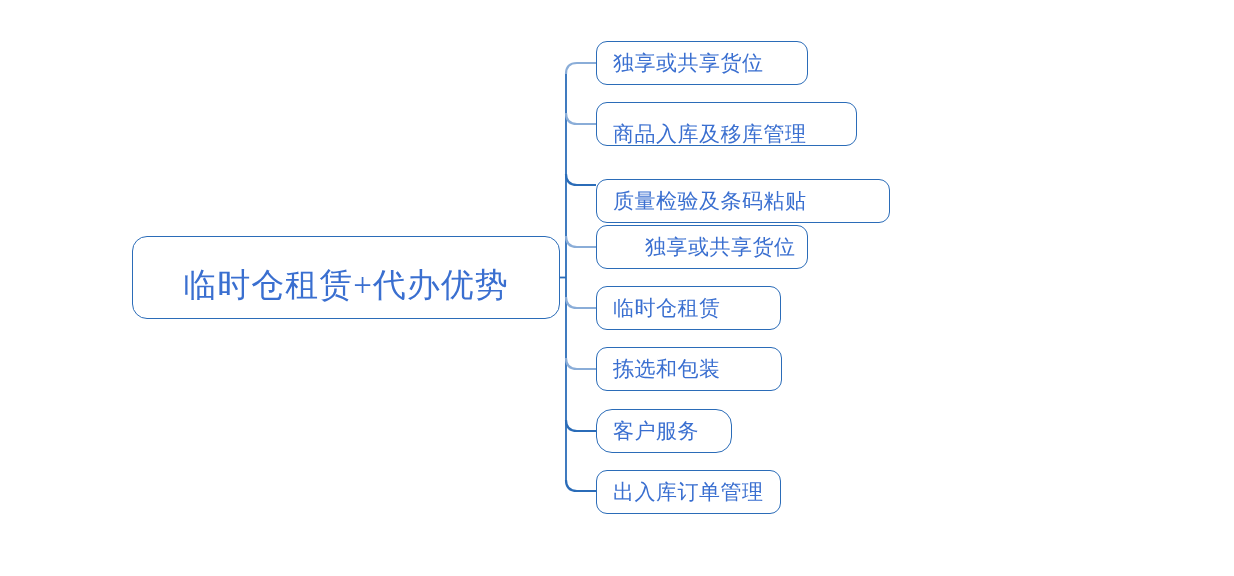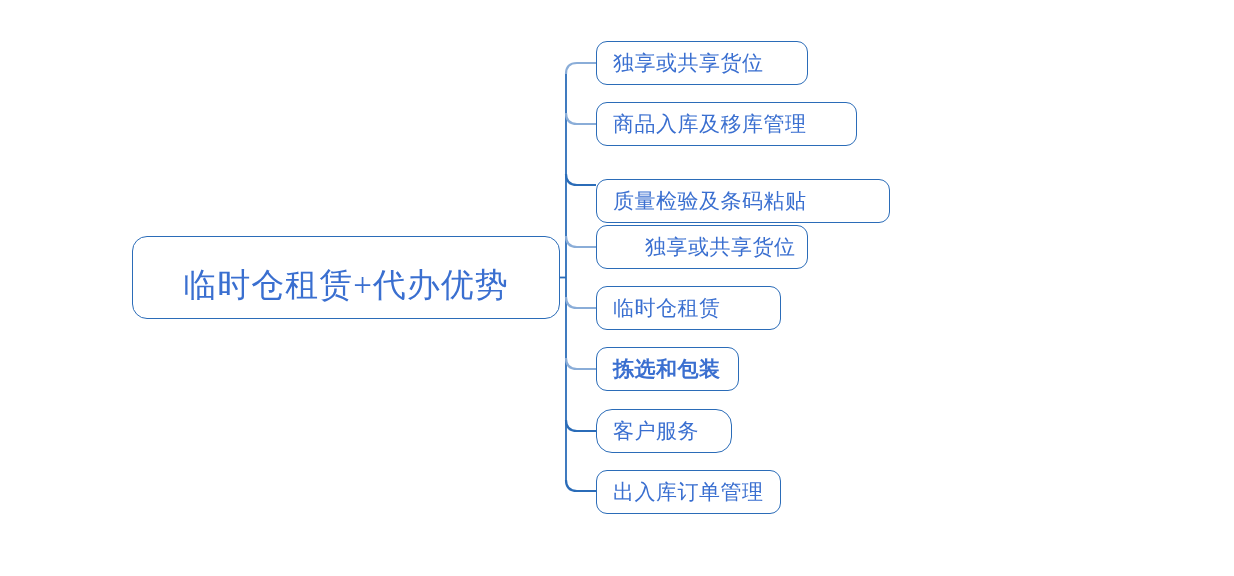--- a/index.html
+++ b/index.html
@@ -69,25 +69,25 @@
   }
 
   .node-child .node-label {
     font-size: 21px;
     line-height: 1;
     letter-spacing: 0.5px;
     color: #3a6fd0;
   }
 
   .c0 { left: 596px; top: 41px;  width: 212px; }
-  .c1 { left: 596px; top: 102px; width: 261px; }
+  .c1 { left: 596px; top: 102px; width: 261px; align-items: flex-end; }
   .c2 { left: 596px; top: 179px; width: 294px; }
   .c3 { left: 596px; top: 225px; width: 212px; padding-left: 48px; }
   .c4 { left: 596px; top: 286px; width: 185px; }
-  .c5 { left: 596px; top: 347px; width: 143px; font-weight: bold; }
+  .c5 { left: 596px; top: 347px; width: 186px; }
   .c6 { left: 596px; top: 409px; width: 136px; border-radius: 16px; }
   .c7 { left: 596px; top: 470px; width: 185px; }
 </style>
 </head>
 <body>
 
 <div id="mindmap-canvas">
 
   <svg class="connectors" viewBox="0 0 1234 576" xmlns="http://www.w3.org/2000/svg">
 

